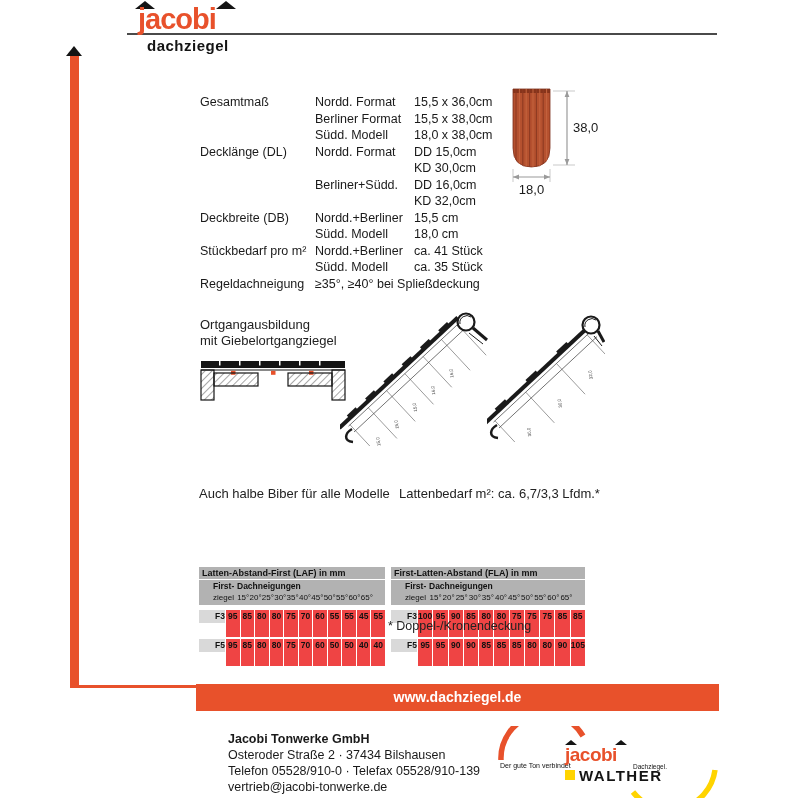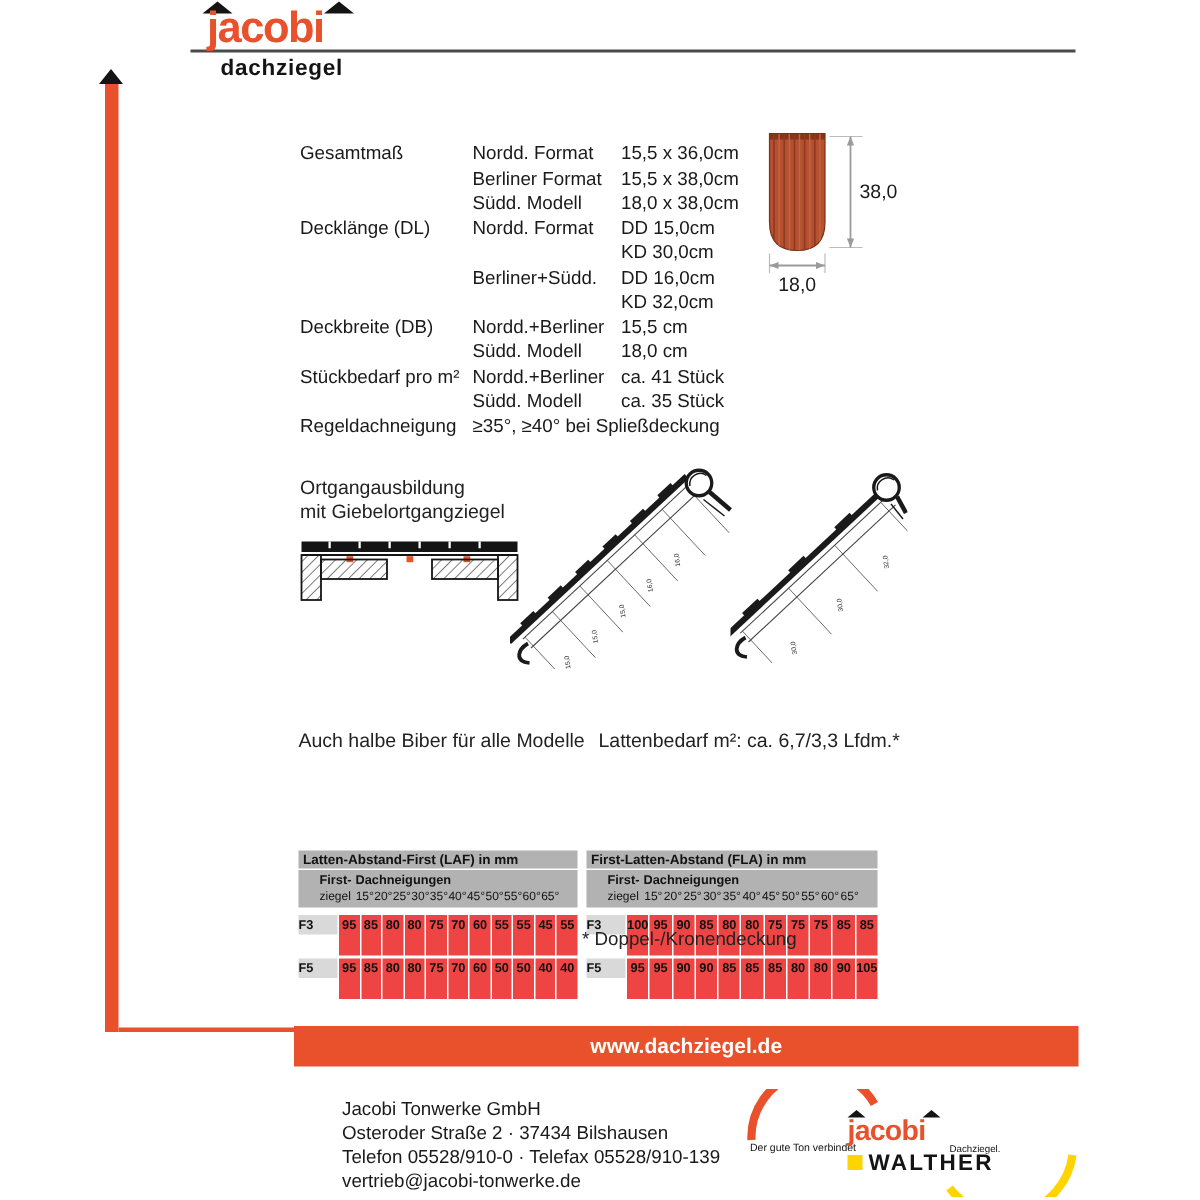--- a/index.html
+++ b/index.html
@@ -45,33 +45,33 @@
   .mt-left{left:199px;top:531px;width:186px;}
   .mt-right{left:391px;top:531px;width:194px;}
   .mt-title{background:#b2b2b2;font-size:9px;font-weight:bold;height:12px;line-height:12px;padding-left:3px;margin-bottom:1px;color:#111;margin-top:36px;}
   .mt-head{background:#b2b2b2;margin-bottom:5px;padding:1px 12px;color:#111;}
   .mt-r1{display:flex;font-size:8.5px;font-weight:bold;height:11px;line-height:11px;}
   .mt-r1 .col1{width:26px;padding-left:2px;box-sizing:border-box;}
   .mt-r2{display:grid;grid-template-columns:26px repeat(11,1fr);font-size:8px;font-weight:normal;height:12px;line-height:12px;}
   .mt-r2 .col1{padding-left:2px;}
   .mt-angle{text-align:center;}
   .mt-row{display:grid;grid-template-columns:26px repeat(11,1fr);gap:1px;margin-bottom:2px;}
-  .mt-rowlabel{background:#d9d9d9;font-size:8.5px;font-weight:bold;padding-left:0;height:13px;line-height:13px;color:#111;}
+  .mt-rowlabel{background:#d9d9d9;font-size:8.5px;font-weight:bold;padding-left:16px;height:13px;line-height:13px;color:#111;}
   .mt-cell{background:#ef4444;font-size:8.5px;font-weight:bold;text-align:center;height:27px;line-height:13px;color:#111;}
 
   .footnote{position:absolute;left:388px;top:619px;font-size:12.5px;color:#222;}
 
   
   .bar-line{position:absolute;left:79px;top:685px;width:117px;height:2.5px;background:#e8512b;}
   .bottom-bar{position:absolute;left:196px;top:684px;width:523px;height:27px;background:#e8512b;}
   .bottom-bar span{display:block;width:100%;text-align:center;line-height:27px;color:#ffffff;font-weight:bold;font-size:14px;}
 
   
   .footer-addr{position:absolute;left:228px;top:731px;font-size:12.5px;line-height:16px;color:#1a1a1a;}
-  .f-company{font-weight:normal;}
+  .f-company{font-weight:bold;}
 
   .walther{position:absolute;left:495px;top:726px;width:225px;height:72px;}
   .walther svg{position:absolute;left:0;top:0;}
   .w-slogan{position:absolute;left:5px;top:36px;font-size:7px;color:#111;white-space:nowrap;}
   .w-jacobi{position:absolute;left:70px;top:18px;font-size:19px;font-weight:bold;color:#e8512b;letter-spacing:-0.5px;}
   .w-roof{position:absolute;width:0;height:0;border-left:6px solid transparent;border-right:6px solid transparent;border-bottom:5px solid #141414;}
   .w-roof-a{left:70px;top:14px;}
   .w-roof-b{left:120px;top:14px;}
   .w-dz{position:absolute;left:138px;top:37px;font-size:6.5px;color:#111;}
   .w-square{position:absolute;left:70px;top:44px;width:10px;height:10px;background:#ffd400;}

